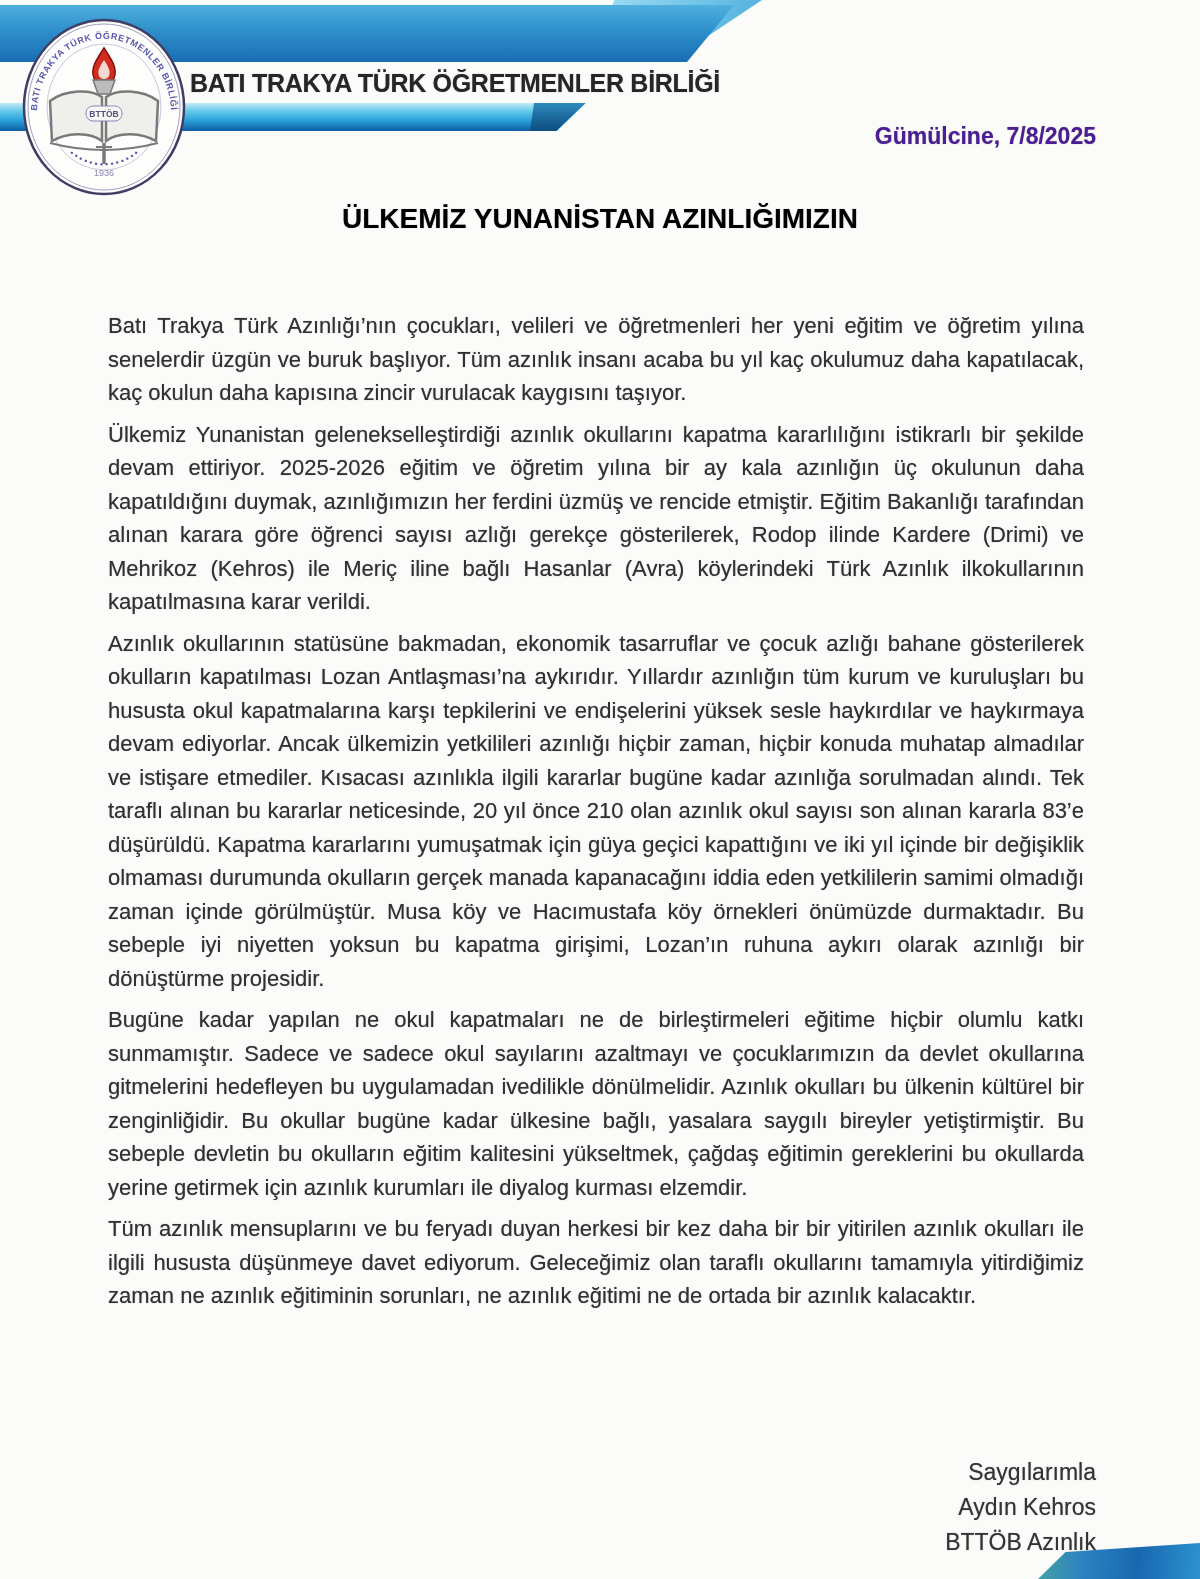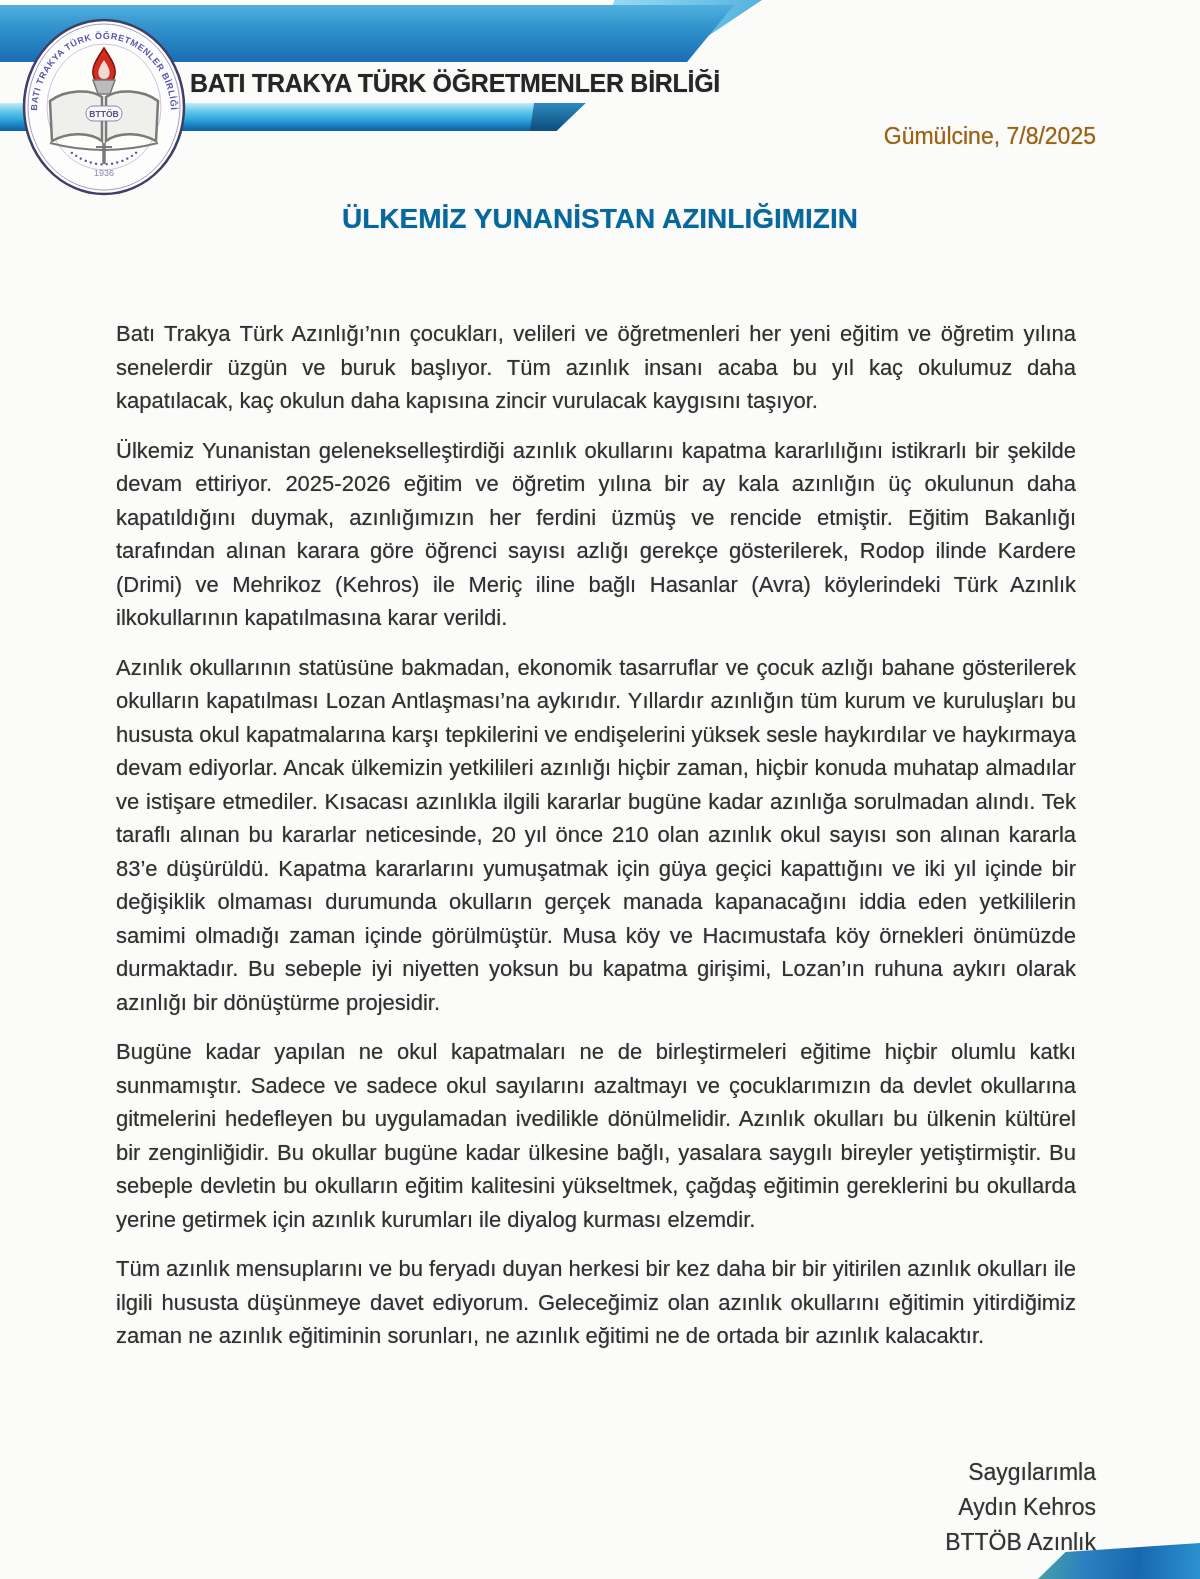--- a/index.html
+++ b/index.html
@@ -35,31 +35,31 @@
 
   .logo{position:absolute;left:20px;top:16px;z-index:4;}
 
   .org-name{
     position:absolute;left:190px;top:69px;z-index:3;
     font-size:25px;font-weight:bold;letter-spacing:-0.3px;color:#262626;
     white-space:nowrap;
   }
   .date-line{
     position:absolute;right:104px;top:123px;z-index:3;
-    font-size:23px;font-weight:normal;color:#a16207;
+    font-size:23px;font-weight:bold;color:#4c1d95;
   }
   .doc-title{
     position:absolute;left:0;top:199px;width:100%;z-index:3;
-    text-align:center;font-size:28px;font-weight:bold;line-height:39px;color:#0369a1;
+    text-align:center;font-size:28px;font-weight:bold;line-height:39px;color:#000000;
   }
   .body-text{
     position:absolute;left:100px;top:301px;width:992px;z-index:3;
     font-size:22px;line-height:33.5px;text-align:justify;color:#303030;
   }
-  .body-text p{margin:16px;}
+  .body-text p{margin:8px;}
   .signature{
     position:absolute;right:104px;top:1455px;z-index:3;
     text-align:right;font-size:23px;line-height:35px;color:#333;
   }
   .ribbon-bottom{
     position:absolute;left:1038px;top:1543px;width:162px;height:36px;z-index:2;
     clip-path:polygon(0 100%,17% 25%,100% 0,100% 100%);
     background:linear-gradient(95deg,#47a2a2 0%,#2c82c0 28%,#1868b0 62%,#2d92d0 100%);
   }
 </style>
@@ -110,21 +110,21 @@
 
   <div class="doc-title soft">
     <div>ÜLKEMİZ YUNANİSTAN AZINLIĞIMIZIN</div>
   </div>
 
   <div class="body-text soft">
     <p>Batı Trakya Türk Azınlığı’nın çocukları, velileri ve öğretmenleri her yeni eğitim ve öğretim yılına senelerdir üzgün ve buruk başlıyor. Tüm azınlık insanı acaba bu yıl kaç okulumuz daha kapatılacak, kaç okulun daha kapısına zincir vurulacak kaygısını taşıyor.</p>
     <p>Ülkemiz Yunanistan gelenekselleştirdiği azınlık okullarını kapatma kararlılığını istikrarlı bir şekilde devam ettiriyor. 2025-2026 eğitim ve öğretim yılına bir ay kala azınlığın üç okulunun daha kapatıldığını duymak, azınlığımızın her ferdini üzmüş ve rencide etmiştir. Eğitim Bakanlığı tarafından alınan karara göre öğrenci sayısı azlığı gerekçe gösterilerek, Rodop ilinde Kardere (Drimi) ve Mehrikoz (Kehros) ile Meriç iline bağlı Hasanlar (Avra) köylerindeki Türk Azınlık ilkokullarının kapatılmasına karar verildi.</p>
     <p>Azınlık okullarının statüsüne bakmadan, ekonomik tasarruflar ve çocuk azlığı bahane gösterilerek okulların kapatılması Lozan Antlaşması’na aykırıdır. Yıllardır azınlığın tüm kurum ve kuruluşları bu hususta okul kapatmalarına karşı tepkilerini ve endişelerini yüksek sesle haykırdılar ve haykırmaya devam ediyorlar. Ancak ülkemizin yetkilileri azınlığı hiçbir zaman, hiçbir konuda muhatap almadılar ve istişare etmediler. Kısacası azınlıkla ilgili kararlar bugüne kadar azınlığa sorulmadan alındı. Tek taraflı alınan bu kararlar neticesinde, 20 yıl önce 210 olan azınlık okul sayısı son alınan kararla 83’e düşürüldü. Kapatma kararlarını yumuşatmak için güya geçici kapattığını ve iki yıl içinde bir değişiklik olmaması durumunda okulların gerçek manada kapanacağını iddia eden yetkililerin samimi olmadığı zaman içinde görülmüştür. Musa köy ve Hacımustafa köy örnekleri önümüzde durmaktadır. Bu sebeple iyi niyetten yoksun bu kapatma girişimi, Lozan’ın ruhuna aykırı olarak azınlığı bir dönüştürme projesidir.</p>
     <p>Bugüne kadar yapılan ne okul kapatmaları ne de birleştirmeleri eğitime hiçbir olumlu katkı sunmamıştır. Sadece ve sadece okul sayılarını azaltmayı ve çocuklarımızın da devlet okullarına gitmelerini hedefleyen bu uygulamadan ivedilikle dönülmelidir. Azınlık okulları bu ülkenin kültürel bir zenginliğidir. Bu okullar bugüne kadar ülkesine bağlı, yasalara saygılı bireyler yetiştirmiştir. Bu sebeple devletin bu okulların eğitim kalitesini yükseltmek, çağdaş eğitimin gereklerini bu okullarda yerine getirmek için azınlık kurumları ile diyalog kurması elzemdir.</p>
-    <p>Tüm azınlık mensuplarını ve bu feryadı duyan herkesi bir kez daha bir bir yitirilen azınlık okulları ile ilgili hususta düşünmeye davet ediyorum. Geleceğimiz olan azınlık okullarını eğitimin yitirdiğimiz zaman ne azınlık eğitiminin sorunları, ne azınlık eğitimi ne de ortada bir azınlık kalacaktır.</p>
+    <p>Tüm azınlık mensuplarını ve bu feryadı duyan herkesi bir kez daha bir bir yitirilen azınlık okulları ile ilgili hususta düşünmeye davet ediyorum. Geleceğimiz olan taraflı okullarını tamamıyla yitirdiğimiz zaman ne azınlık eğitiminin sorunları, ne azınlık eğitimi ne de ortada bir azınlık kalacaktır.</p>
   </div>
 
   <div class="signature soft">
     <div>Saygılarımla</div>
     <div>Aydın Kehros</div>
     <div>BTTÖB Azınlık</div>
   </div>
 
   <div class="ribbon-bottom"></div>
 

